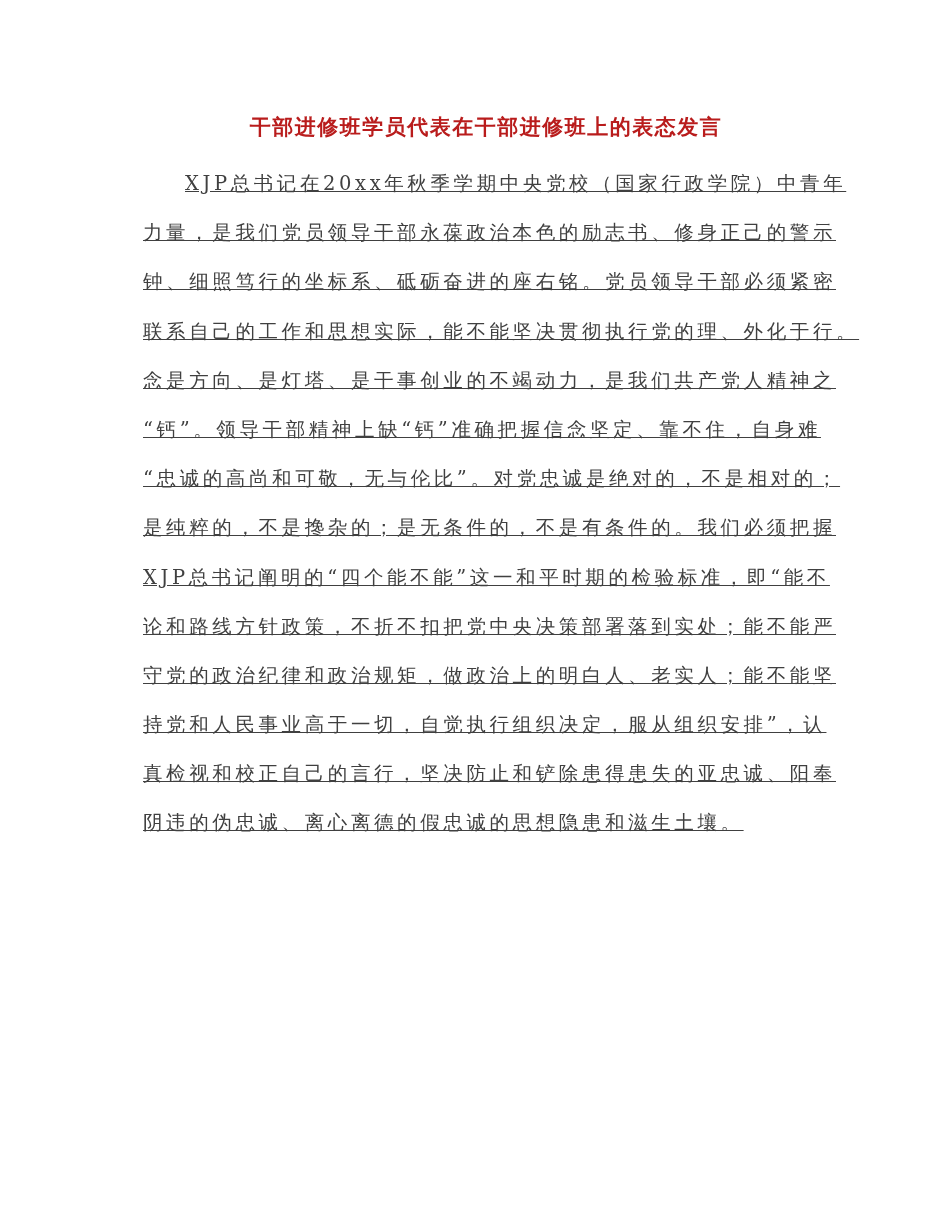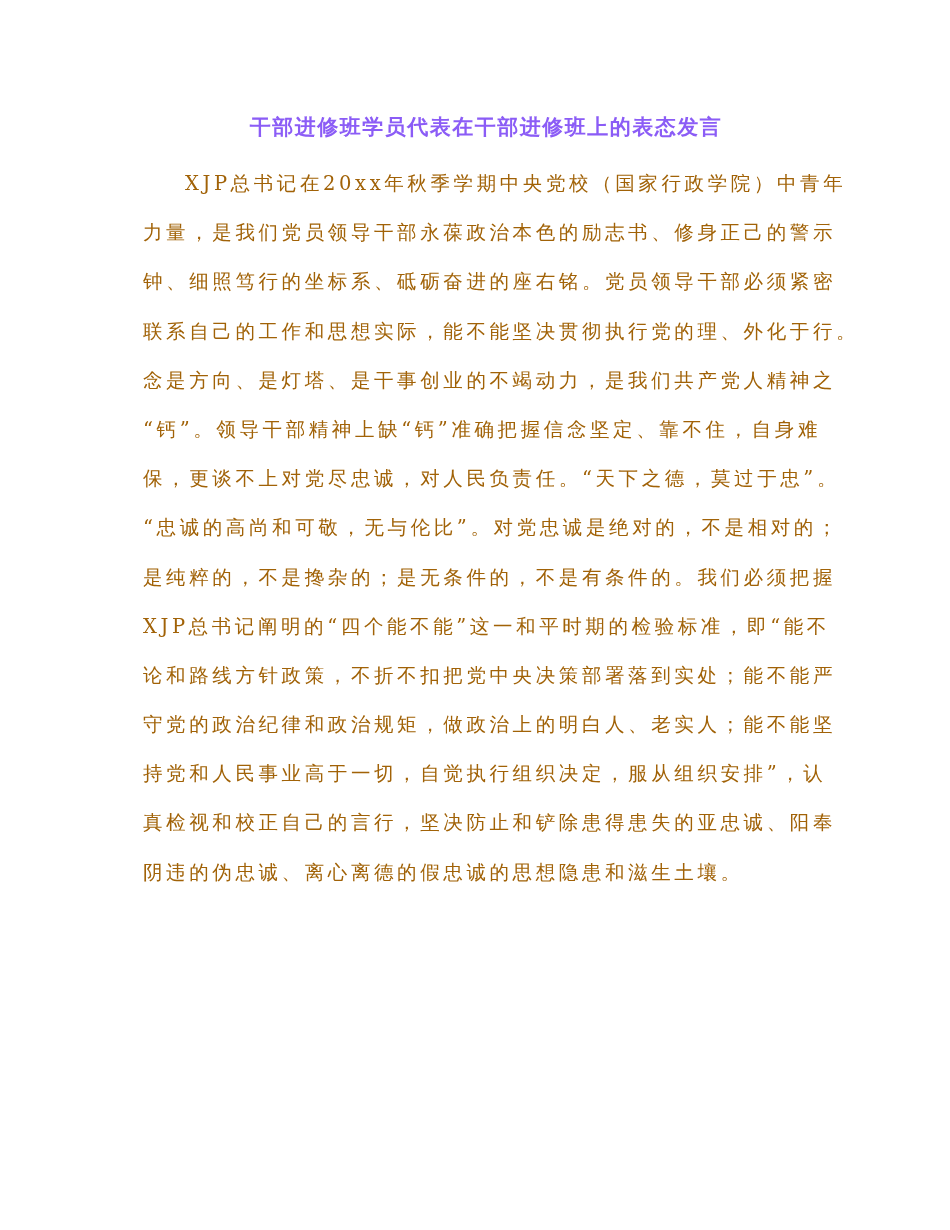--- a/index.html
+++ b/index.html
@@ -23,37 +23,38 @@
   }
   .title {
     position: absolute;
     left: 0;
     width: 100%;
     top: 113px;
     text-align: center;
     font-size: 21px;
     font-weight: bold;
     letter-spacing: 1.5px;
-    color: #8b5cf6;
+    color: #b91c1c;
     padding-left: 22px;
     box-sizing: border-box;
   }
   .body {
     position: absolute;
     left: 143px;
     top: 168px;
     width: 660px;
   }
   .line {
     height: 49.2px;
     line-height: 32px;
     font-size: 19.5px;
     letter-spacing: 3.6px;
     white-space: nowrap;
-    color: #a16207;
+    color: #404040;
+    text-decoration: underline;
   }
   .indent {
     padding-left: 42px;
   }
 </style>
 </head>
 <body>
 
 <div class="page">
   <div class="title">干部进修班学员代表在干部进修班上的表态发言</div>
@@ -61,21 +62,20 @@
   <div class="body">
     <div>
       <div class="line indent">XJP总书记在20xx年秋季学期中央党校（国家行政学院）中青年</div>
       <div class="line">力量，是我们党员领导干部永葆政治本色的励志书、修身正己的警示</div>
       <div class="line">钟、细照笃行的坐标系、砥砺奋进的座右铭。党员领导干部必须紧密</div>
       <div class="line">联系自己的工作和思想实际，能不能坚决贯彻执行党的理、外化于行。</div>
     </div>
     <div>
       <div class="line">念是方向、是灯塔、是干事创业的不竭动力，是我们共产党人精神之</div>
       <div class="line">“钙”。领导干部精神上缺“钙”准确把握信念坚定、靠不住，自身难</div>
-      <div class="line">保，更谈不上对党尽忠诚，对人民负责任。“天下之德，莫过于忠”。</div>
       <div class="line">“忠诚的高尚和可敬，无与伦比”。对党忠诚是绝对的，不是相对的；</div>
       <div class="line">是纯粹的，不是搀杂的；是无条件的，不是有条件的。我们必须把握</div>
       <div class="line">XJP总书记阐明的“四个能不能”这一和平时期的检验标准，即“能不</div>
       <div class="line">论和路线方针政策，不折不扣把党中央决策部署落到实处；能不能严</div>
       <div class="line">守党的政治纪律和政治规矩，做政治上的明白人、老实人；能不能坚</div>
       <div class="line">持党和人民事业高于一切，自觉执行组织决定，服从组织安排”，认</div>
       <div class="line">真检视和校正自己的言行，坚决防止和铲除患得患失的亚忠诚、阳奉</div>
       <div class="line">阴违的伪忠诚、离心离德的假忠诚的思想隐患和滋生土壤。</div>
     </div>
   </div>

